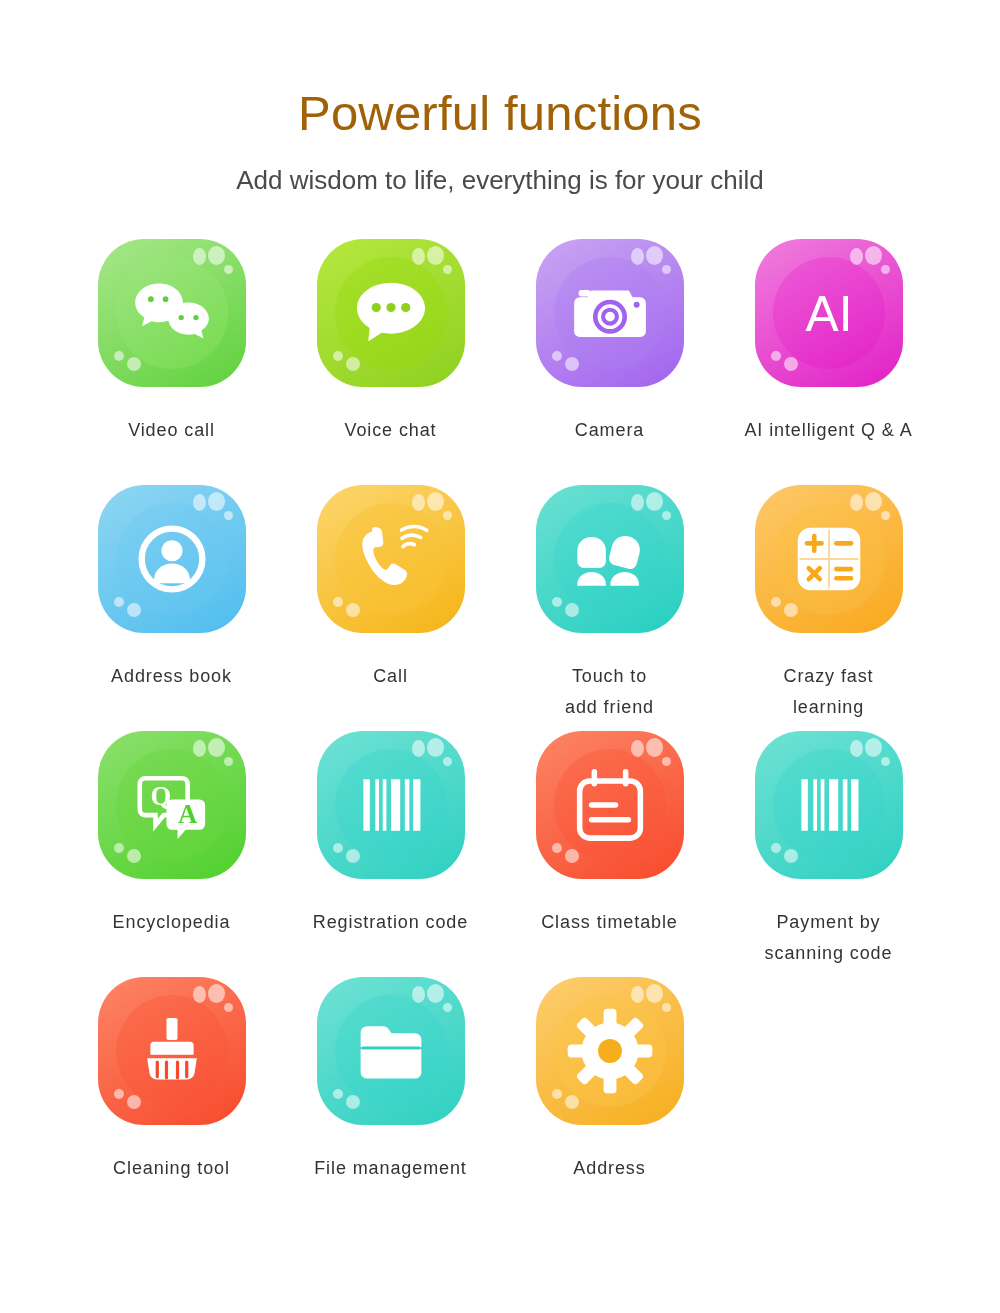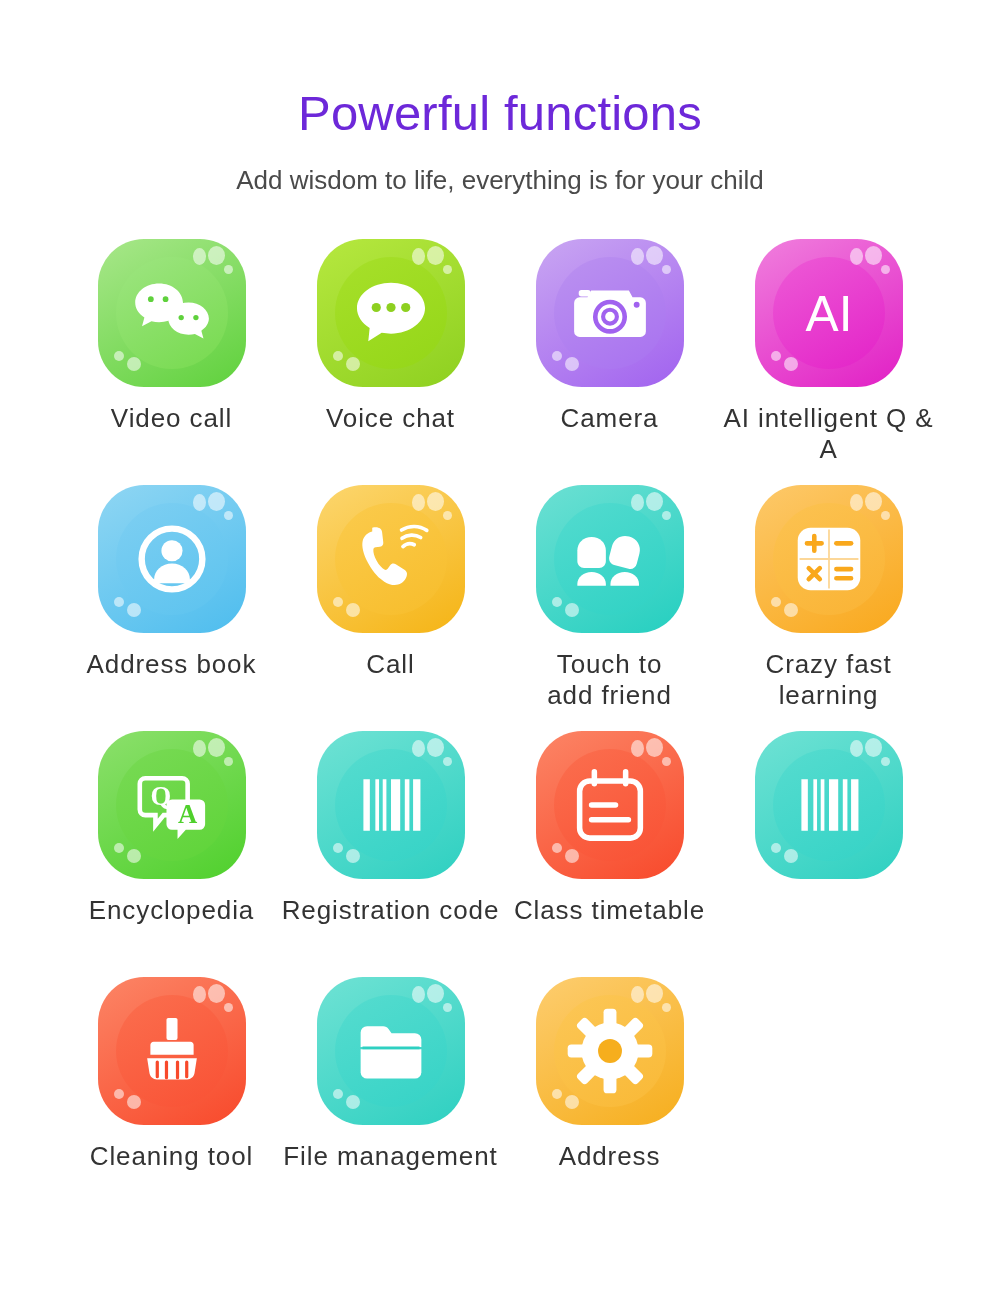--- a/index.html
+++ b/index.html
@@ -25,21 +25,21 @@
   }
 
   
   .header {
     text-align: center;
     padding-top: 88px;
   }
   .title {
     font-size: 49px;
     font-weight: 400;
-    color: #6d28d9;
+    color: #a16207;
     letter-spacing: 0.2px;
     line-height: 1.05;
     margin: 0;
   }
   .subtitle {
     font-size: 26px;
     font-weight: 400;
     color: #4a4a4a;
     margin: 26px 0 4px 0;
     line-height: 1.2;
@@ -103,22 +103,22 @@
   .glyph {
     position: relative;
     width: 92px;
     height: 92px;
     display: block;
     z-index: 3;
   }
 
   
   .label {
-    margin-top: 16px;
-    font-size: 26px;
+    margin-top: 28px;
+    font-size: 18px;
     line-height: 31px;
     color: #333333;
     text-align: center;
     letter-spacing: 0.9px;
     white-space: pre-line;
     font-weight: 400;
   }
 </style>
 </head>
 <body>
@@ -374,20 +374,22 @@
             <svg class="glyph" viewBox="0 0 100 100" xmlns="http://www.w3.org/2000/svg">
               <rect x="20" y="22" width="7" height="56" fill="white"></rect>
               <rect x="33" y="22" width="4" height="56" fill="white"></rect>
               <rect x="41" y="22" width="4" height="56" fill="white"></rect>
               <rect x="50" y="22" width="10" height="56" fill="white"></rect>
               <rect x="65" y="22" width="5" height="56" fill="white"></rect>
               <rect x="74" y="22" width="8" height="56" fill="white"></rect>
             </svg>
           </div>
         </div>
+        <div class="label">Payment by
+scanning code</div>
       </div>
       <div class="cell">
         <div class="tile" style="background: linear-gradient(150deg, rgb(252, 133, 102) 0%, rgb(248, 73, 43) 100%);">
           <div class="disc" style="background: linear-gradient(150deg, rgb(251, 111, 79) 0%, rgb(249, 81, 52) 100%);"></div>
           <div class="bub b1"></div>
           <div class="bub b2"></div>
           <div class="bub b3"></div>
           <div class="bub b4"></div>
           <div class="bub b5"></div>
           <div style="position: relative; z-index: 3; line-height: 0;">

